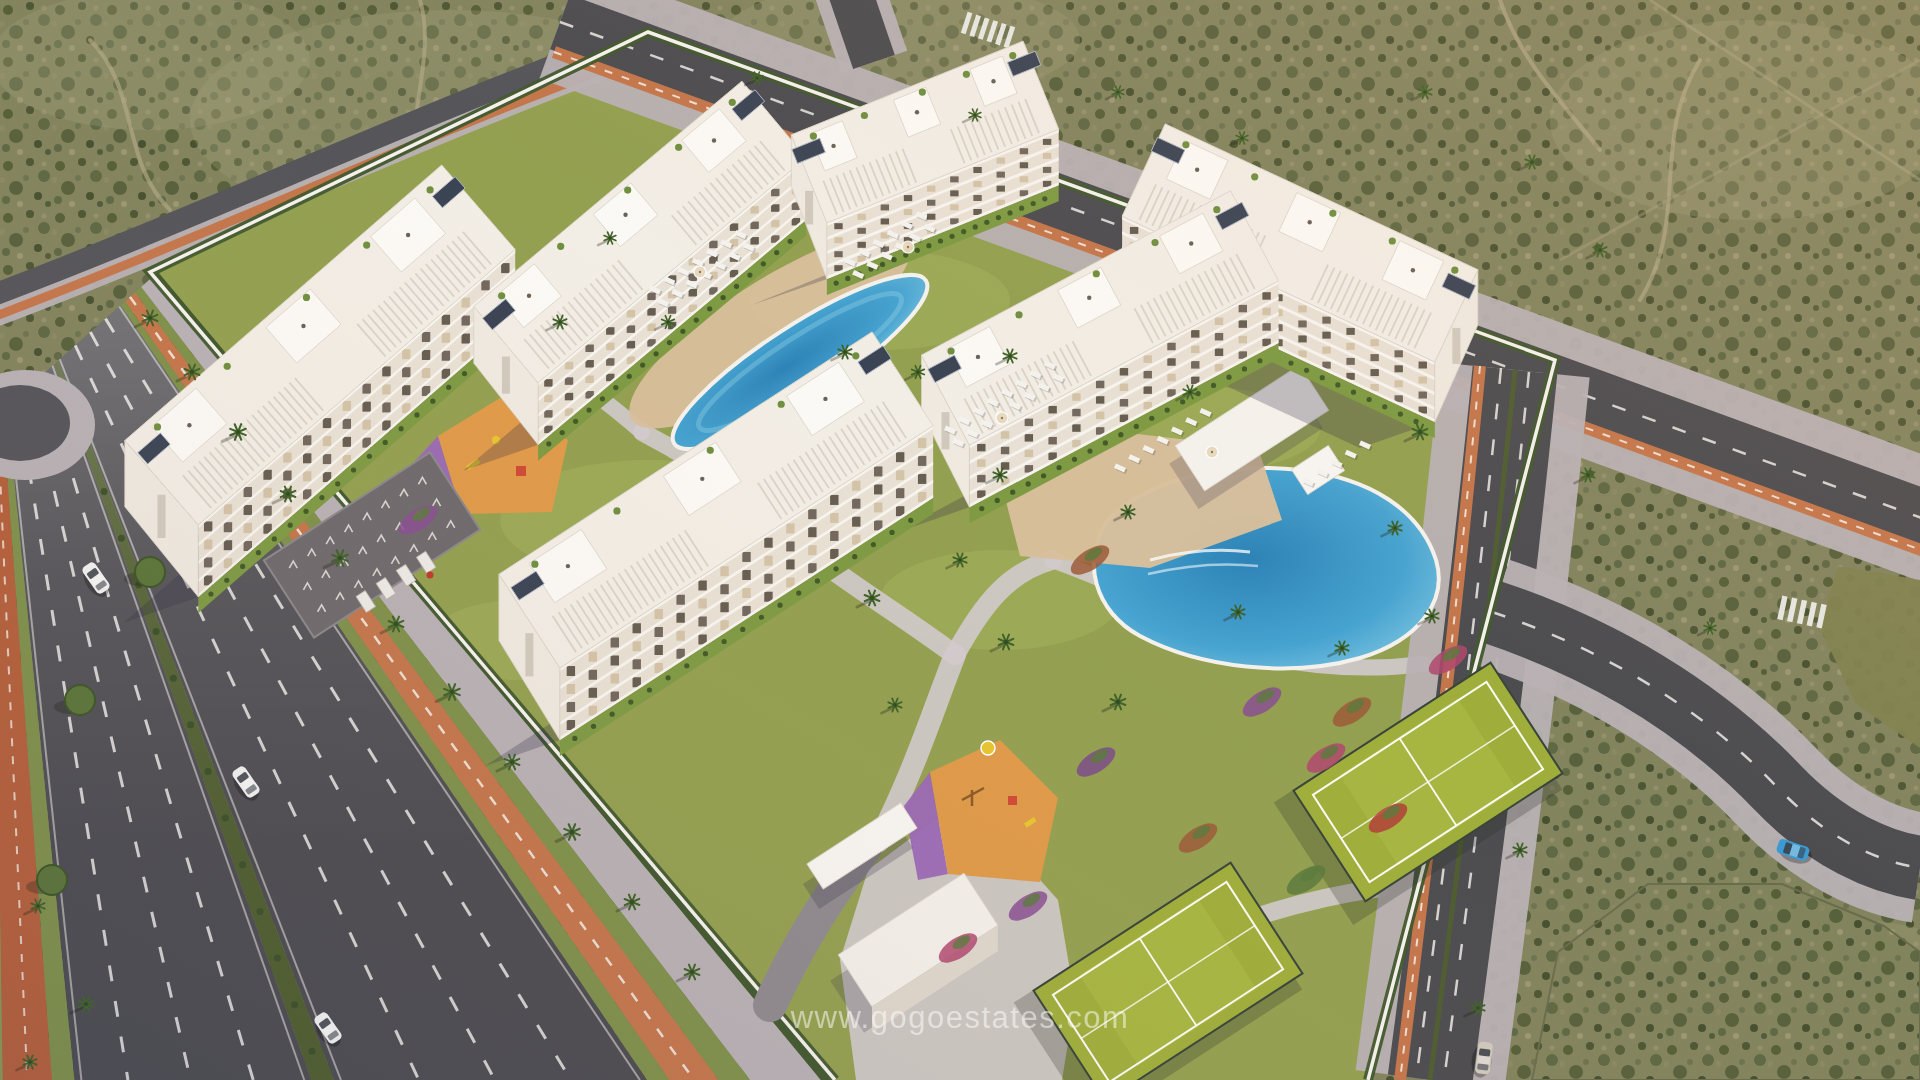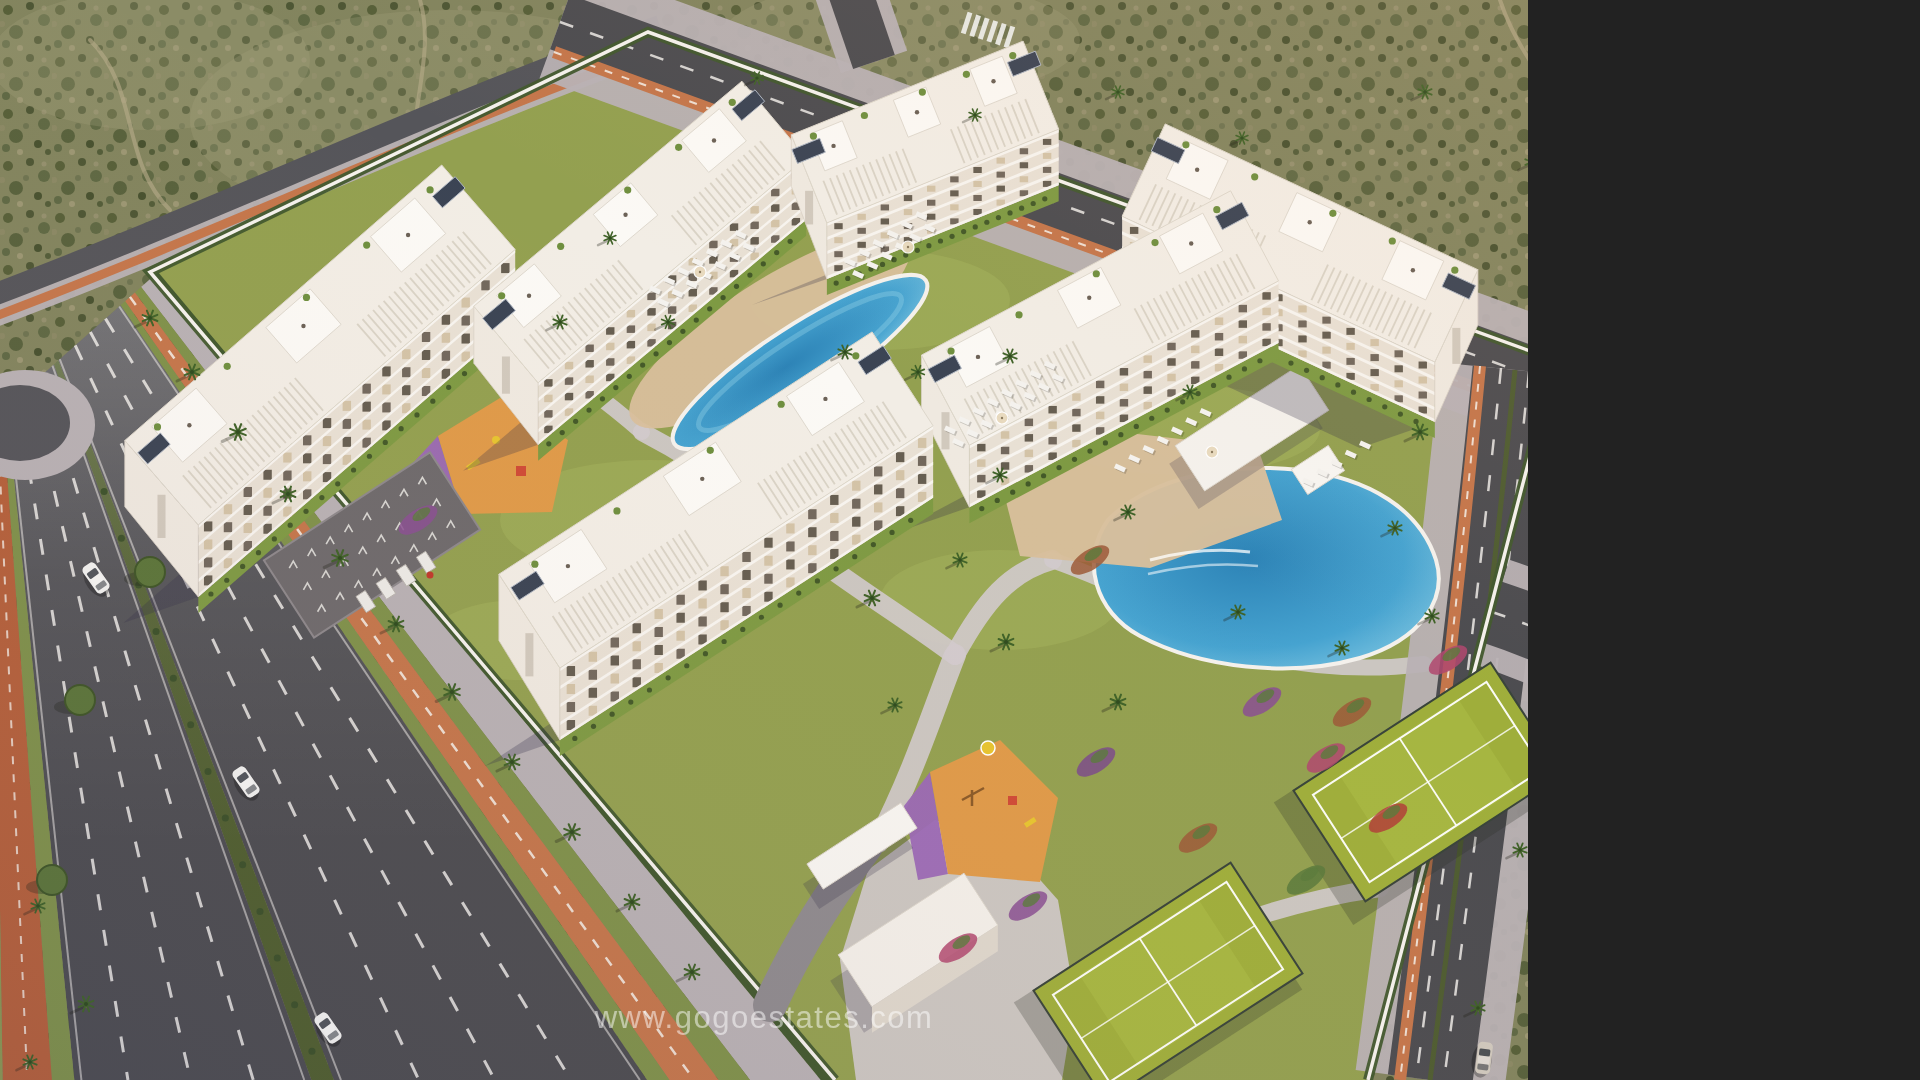--- a/index.html
+++ b/index.html
@@ -1,16 +1,16 @@
 <!DOCTYPE html>
 <html><head>
 <meta charset="utf-8">
 <style>
   html,body{margin:0;padding:0;background:#222;}
-  .stage{position:relative;width:1528px;height:1080px;overflow:hidden;background:#82845e;
+  .stage{position:relative;width:1920px;height:1080px;overflow:hidden;background:#82845e;
          font-family:"Liberation Sans", sans-serif;}
   .stage svg{position:absolute;left:0;top:0;}
   .watermark{position:absolute;left:50%;top:1000px;transform:translateX(-50%);
              font-size:31px;font-weight:400;letter-spacing:1.5px;
              color:rgba(255,255,255,0.5);white-space:nowrap;
              font-family:"Liberation Sans", sans-serif;}
 </style>
 </head>
 <body>
 

